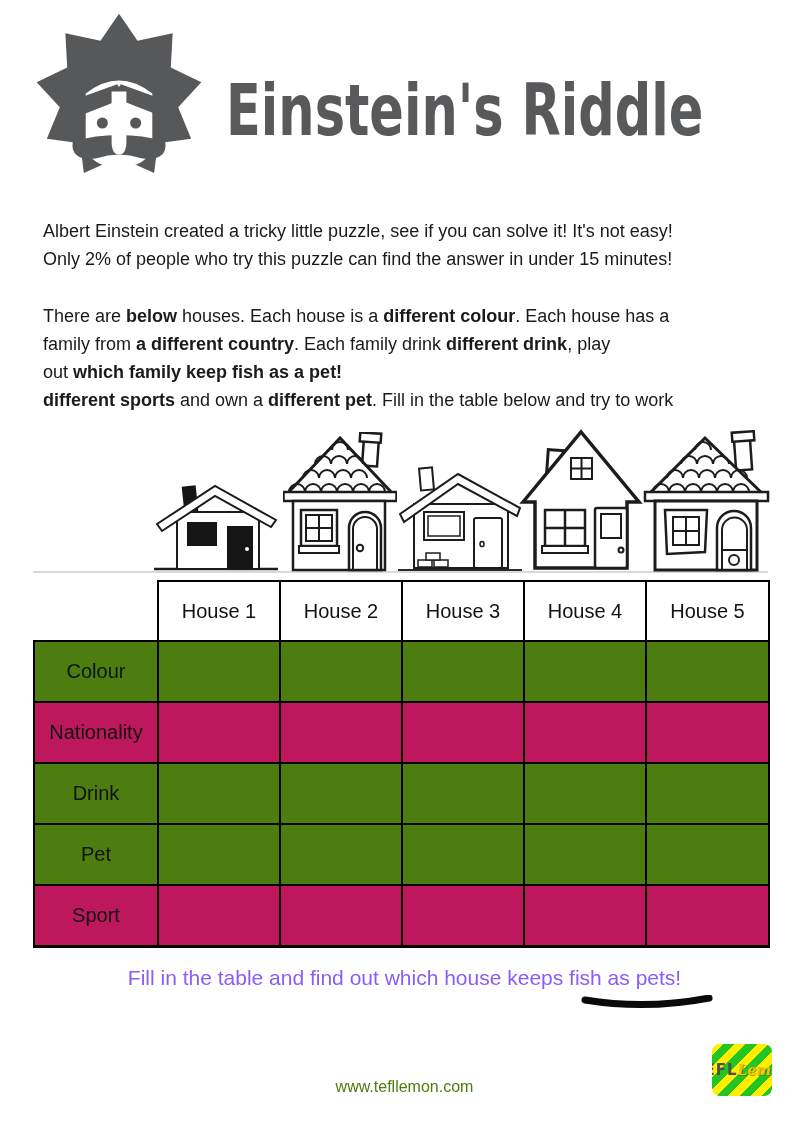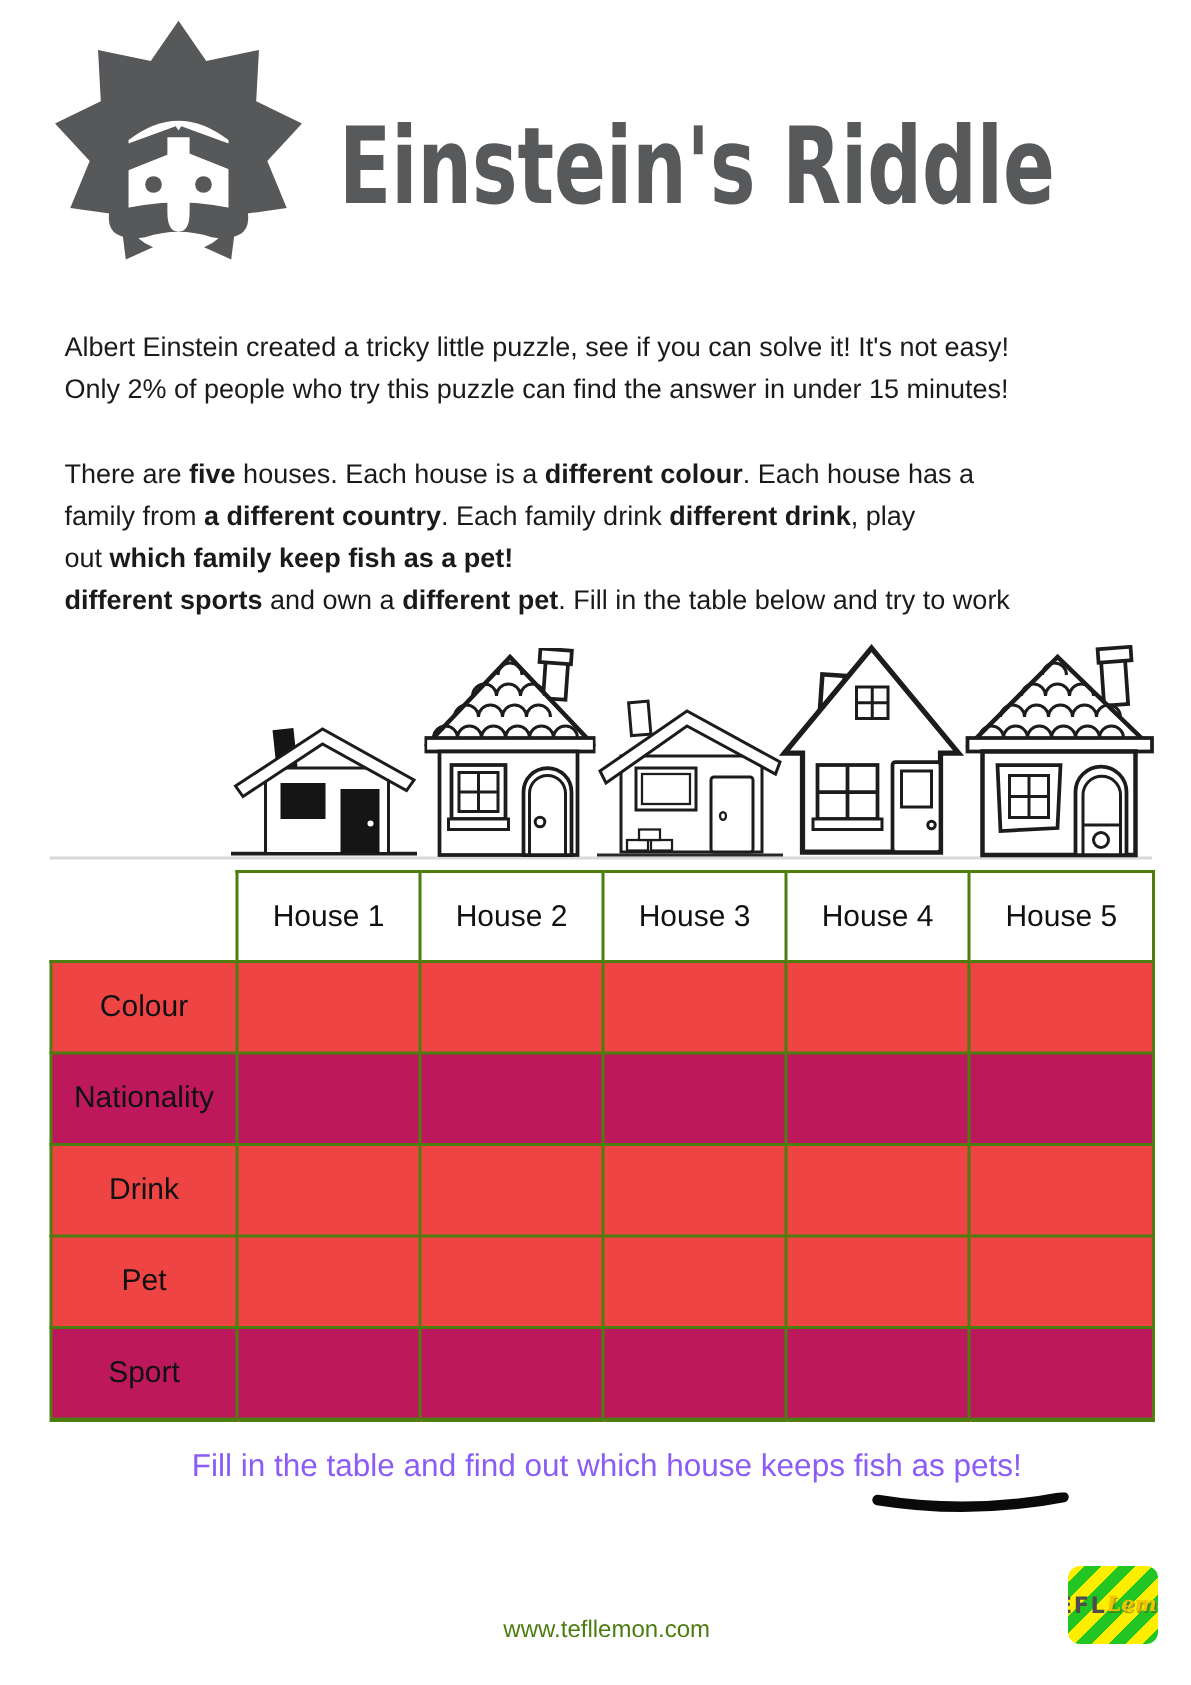--- a/index.html
+++ b/index.html
@@ -23,27 +23,27 @@
   .rules b, .intro b{font-weight:bold;}
   
   .house{position:absolute;}
   .ground-strip{position:absolute;left:33px;top:571px;width:735px;height:2px;background:#d9d9d9;}
   
   .riddle-table{
     position:absolute;left:33px;top:580px;border-collapse:collapse;
     table-layout:fixed;width:735px;font-size:20px;color:#111;
   }
   .riddle-table td,.riddle-table th{
-    border:2px solid #4d7c0f;text-align:center;vertical-align:middle;
+    border:2px solid #000000;text-align:center;vertical-align:middle;
     font-weight:normal;padding:0;
   }
   .riddle-table tr.hdr td,.riddle-table tr.hdr th{height:58px;background:#ffffff;}
   .riddle-table tr.body-row td,.riddle-table tr.body-row th{height:59px;}
   .riddle-table td.corner{border:none;background:transparent;}
-  .riddle-table tr.shade th,.riddle-table tr.shade td{background:#ef4444;}
+  .riddle-table tr.shade th,.riddle-table tr.shade td{background:#4d7c0f;}
   .riddle-table tr.plain th,.riddle-table tr.plain td{background:#be185d;}
   .riddle-table tr:last-child th,.riddle-table tr:last-child td{border-bottom-width:3px;}
   
   .prompt{
     position:absolute;left:0;right:0;top:966px;text-align:center;
     font-size:21px;color:#8b5cf6;
   }
   .swoosh{position:absolute;left:580px;top:995px;width:134px;height:17px;}
   
   .site{position:absolute;left:0;right:0;top:1078px;text-align:center;font-size:16px;color:#4d7c0f;}
@@ -80,21 +80,21 @@
   </svg>
 
   <div class="main-title">Einstein's Riddle</div>
 
   <div class="intro">
     <div>Albert Einstein created a tricky little puzzle, see if you can solve it! It's not easy!</div>
     <div>Only 2% of people who try this puzzle can find the answer in under 15 minutes!</div>
   </div>
 
   <div class="rules">
-    <div><span>There are </span><b>five</b><span> houses. Each house is a </span><b>different colour</b><span>. Each house has a</span></div>
+    <div><span>There are </span><b>below</b><span> houses. Each house is a </span><b>different colour</b><span>. Each house has a</span></div>
     <div><span>family from </span><b>a different country</b><span>. Each family drink </span><b>different drink</b><span>, play</span></div>
     <div><span>out </span><b>which family keep fish as a pet!</b></div>
     <div><b>different sports</b><span> and own a </span><b>different pet</b><span>. Fill in the table below and try to work</span></div>
   </div>
 
   <div class="ground-strip"></div>
 
   <svg class="house" style="left:153px;top:476px;width:127px;height:96px;" viewBox="0 0 127 96">
     <line class="ln" x1="1" y1="93" x2="125" y2="93" stroke-width="2.5"></line>
     <rect fill="#151515" x="30" y="10" width="14" height="26" transform="rotate(-6 37 23)"></rect>

